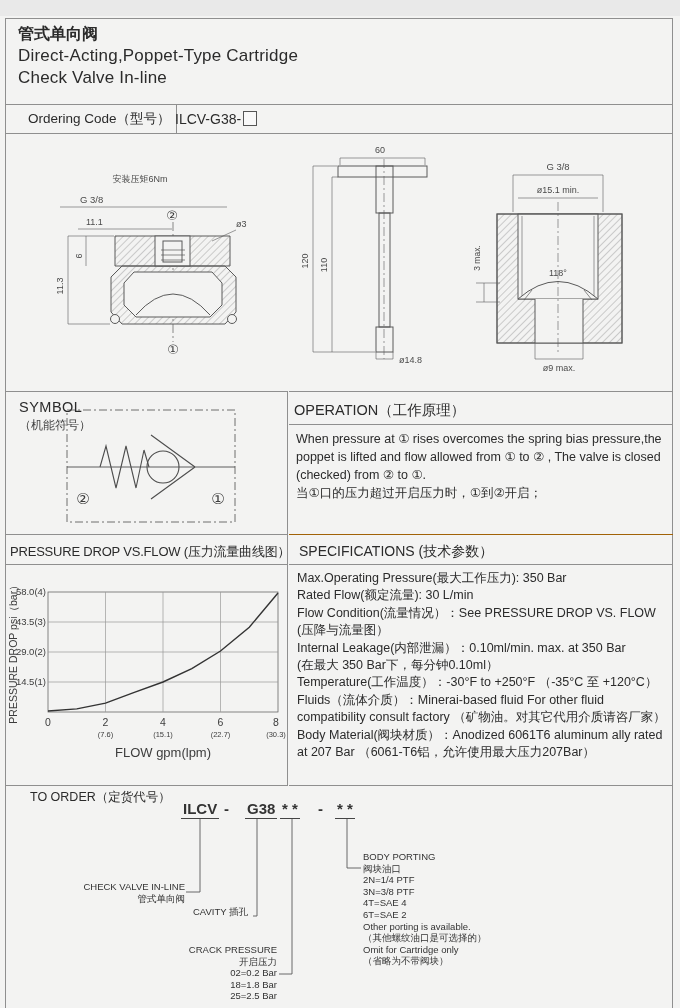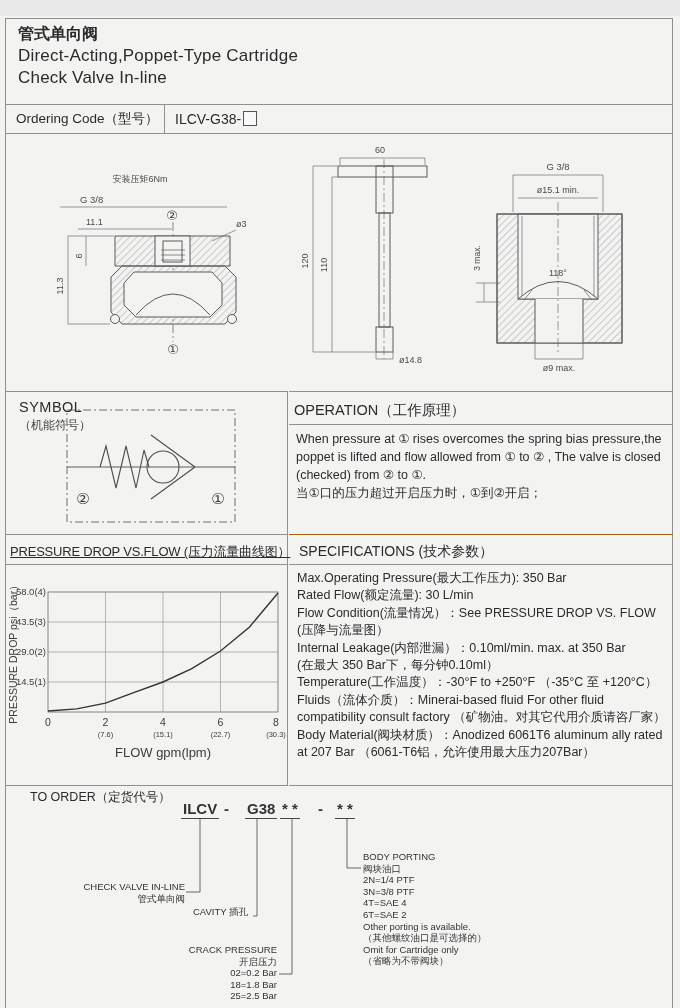--- a/index.html
+++ b/index.html
@@ -6,33 +6,33 @@
   .page{position:relative;width:680px;height:1008px;background:#f3f3f2;
         font-family:"Liberation Sans","DejaVu Sans",sans-serif;color:#2b2b2b;overflow:hidden;margin-top:16px;}
   .abs{position:absolute;}
   .frame{left:5px;top:2px;width:666px;height:999px;border:1px solid #8f8f8f;}
   .nowrap{white-space:nowrap;}
   
   .title-zh{left:18px;top:8px;font-size:16px;font-weight:bold;}
   .title-en{left:18px;font-size:17px;letter-spacing:.2px;}
   
   .ord-row{left:5px;top:88px;width:667px;height:30px;border-top:1px solid #8f8f8f;border-bottom:1px solid #8f8f8f;box-sizing:border-box;}
-  .ord-label{left:0;top:0;width:148px;height:28px;border-right:1px solid #8f8f8f;line-height:28px;padding-left:11px;font-size:13.5px;}
+  .ord-label{left:0;top:0;width:148px;height:28px;border-right:1px solid #8f8f8f;line-height:28px;padding-left:23px;font-size:13.5px;}
   .ord-value{left:170px;top:0;height:28px;line-height:28px;font-size:14px;}
   .code-box{display:inline-block;width:12px;height:13px;border:1.5px solid #555;vertical-align:-2px;margin-left:2px;background:#f8f8f8;}
   
   .symbol-box{left:5px;top:375px;width:283px;height:143px;border-top:1px solid #8f8f8f;border-right:1px solid #8f8f8f;box-sizing:border-box;}
   .symbol-title{left:14px;top:7px;font-size:14.5px;letter-spacing:.5px;}
   .symbol-sub{left:14px;top:25px;font-size:12px;color:#444;}
   .op-box{left:289px;top:375px;width:384px;height:143px;border-top:1px solid #8f8f8f;box-sizing:border-box;}
   .op-title{height:33px;border-bottom:1px solid #8f8f8f;padding:9px 0 0 5px;font-size:14.5px;box-sizing:border-box;}
   .op-body{padding:5px 16px 0 7px;font-size:12.5px;line-height:18px;}
   
   .chart-sec{left:5px;top:518px;width:283px;height:252px;border-top:1px solid #8f8f8f;border-right:1px solid #8f8f8f;border-bottom:1px solid #8f8f8f;box-sizing:border-box;}
-  .chart-title{height:30px;border-bottom:1px solid #8f8f8f;padding:8px 0 0 5px;font-size:13px;box-sizing:border-box;letter-spacing:-.2px;text-decoration:underline;}
+  .chart-title{height:30px;border-bottom:1px solid #8f8f8f;padding:8px 0 0 5px;font-size:13px;box-sizing:border-box;letter-spacing:-.2px;}
   .specs-sec{left:289px;top:518px;width:384px;height:252px;border-top:1px solid #a16207;border-bottom:1px solid #8f8f8f;box-sizing:border-box;}
   .specs-title{height:30px;border-bottom:1px solid #8f8f8f;padding:8px 0 0 10px;font-size:14px;box-sizing:border-box;}
   .specs-body{padding:5px 0 0 8px;font-size:12.5px;line-height:17.4px;}
   
   .order-sec{left:5px;top:770px;width:667px;height:233px;box-sizing:border-box;}
   .order-title{left:25px;top:3px;font-size:12.5px;}
   .code-part{position:absolute;top:14px;font-size:15px;font-weight:bold;color:#333;}
   .code-u{border-bottom:1px solid #444;padding:0 2px 1px 2px;}
   .lbl{position:absolute;font-size:9.5px;line-height:11.6px;color:#333;}
   .lbl.r{text-align:right;}

